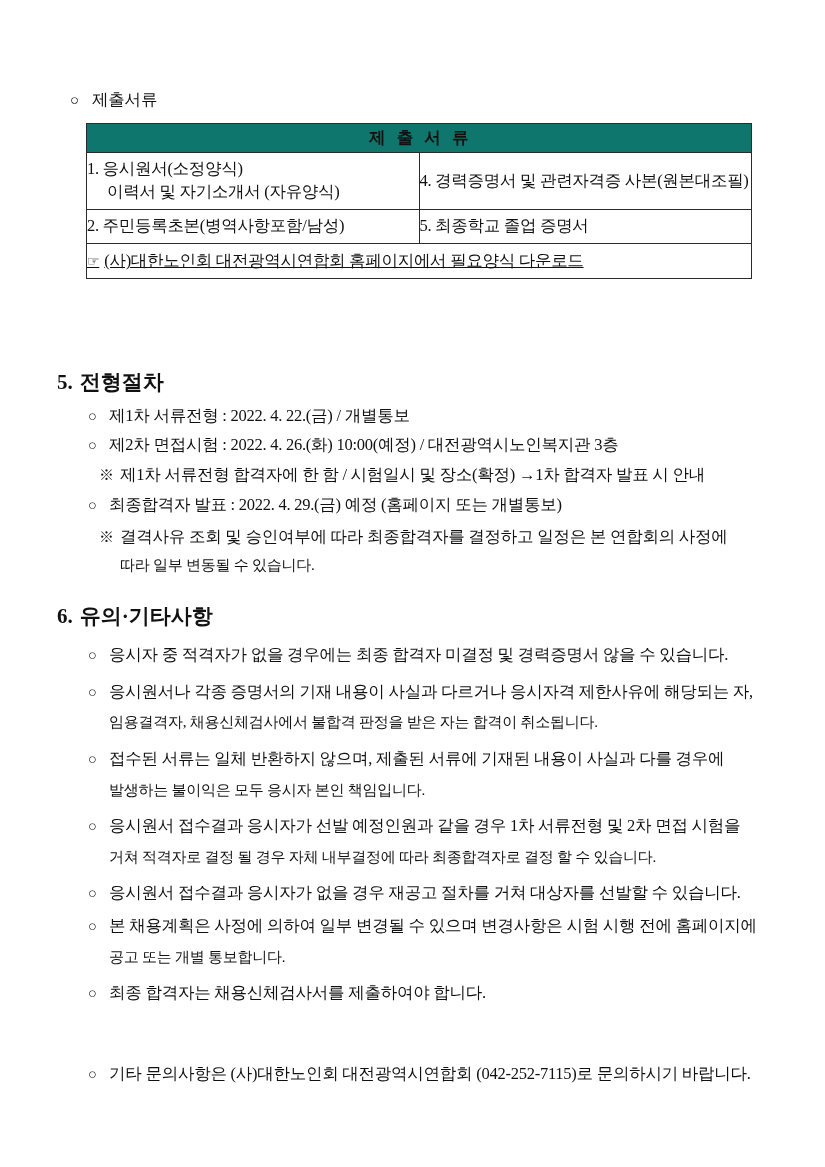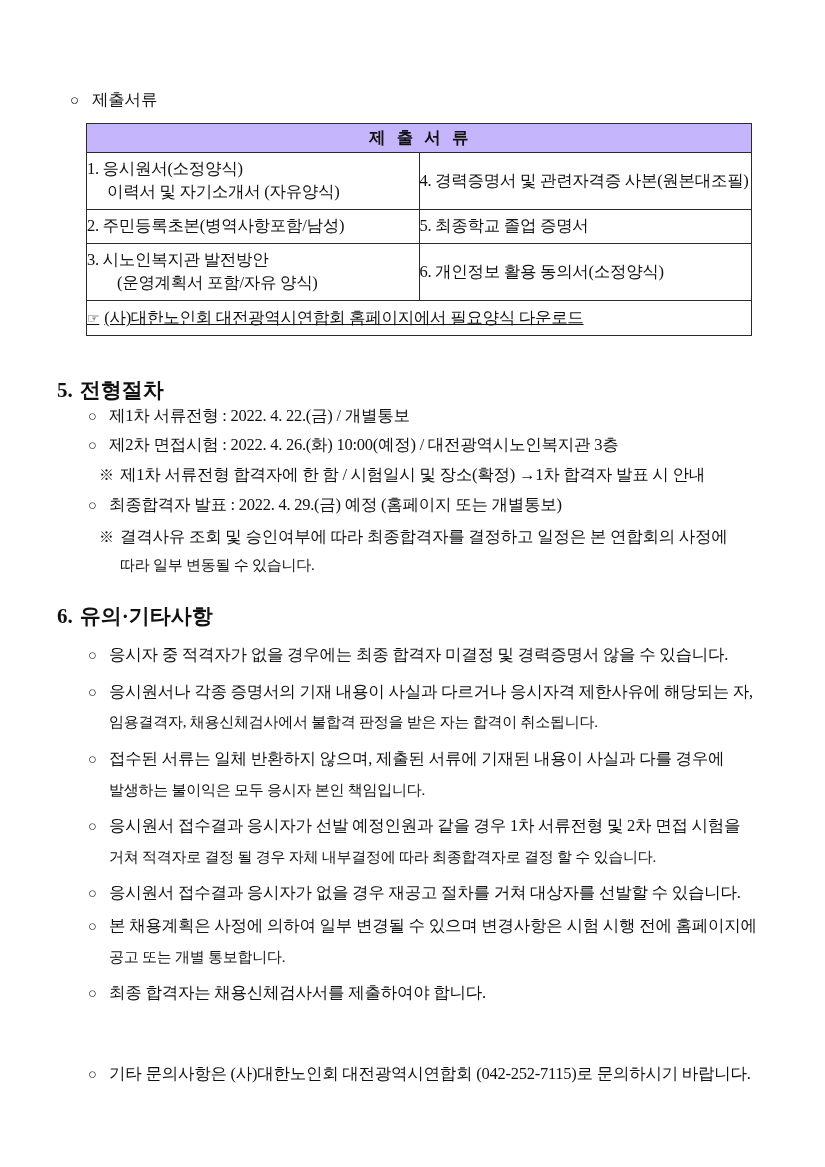--- a/index.html
+++ b/index.html
@@ -52,21 +52,21 @@
     border: 1.6px solid #1a1a1a;
   }
   table.doc-table td,
   table.doc-table th {
     border: 1.1px solid #2b2b2b;
     padding: 0;
     vertical-align: middle;
     font-weight: normal;
   }
   table.doc-table th.tbl-head {
-    background: #c4b5fd;
+    background: #0f766e;
     text-align: center;
     height: 28px;
     font-size: 16.5px;
     letter-spacing: 3.5px;
     font-weight: bold;
     padding-left: 3px;
   }
   td.cell {
     font-size: 16.5px;
     letter-spacing: -0.3px;
@@ -91,21 +91,21 @@
   }
 
   
   .section-heading {
     position: absolute;
     font-size: 21px;
     font-weight: bold;
     letter-spacing: 0px;
   }
   .section-heading .sec-num { padding-right: 7px; }
-  #sec5-heading { left: 57px; top: 376px; }
+  #sec5-heading { left: 57px; top: 368px; }
   #sec6-heading { left: 57px; top: 602px; }
 
   
   .item {
     position: absolute;
     font-size: 16.5px;
     letter-spacing: -0.25px;
     white-space: nowrap;
   }
   .item .mark {
@@ -151,29 +151,20 @@
       </tr>
       <tr>
         <td class="cell cell-one-line">
           <span>2. 주민등록초본(병역사항포함/남성)</span>
         </td>
         <td class="cell cell-one-line">
           <span>5. 최종학교 졸업 증명서</span>
         </td>
       </tr>
       <tr>
-        <td class="cell cell-two-line">
-          <span>3. 시노인복지관 발전방안</span>
-          <span class="indent-2">(운영계획서 포함/자유 양식)</span>
-        </td>
-        <td class="cell cell-two-line">
-          <span>6. 개인정보 활용 동의서(소정양식)</span>
-        </td>
-      </tr>
-      <tr>
         <td class="note-cell" colspan="2">
           <span class="hand">☞</span><span>(사)대한노인회 대전광역시연합회 홈페이지에서 필요양식 다운로드</span>
         </td>
       </tr>
     </tbody>
       </table>
   </div>
 
   <div class="section-heading" id="sec5-heading">
     <span class="sec-num">5.</span><span>전형절차</span>

